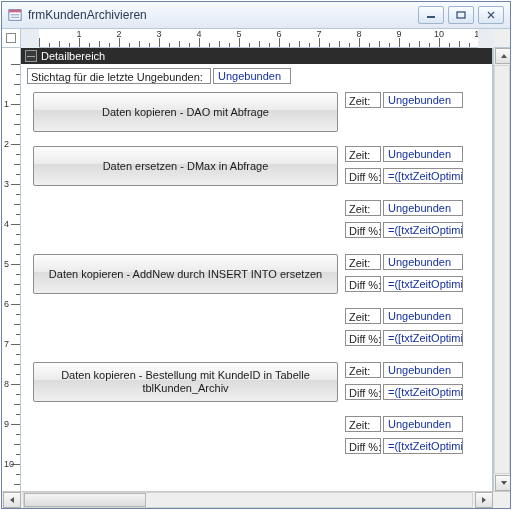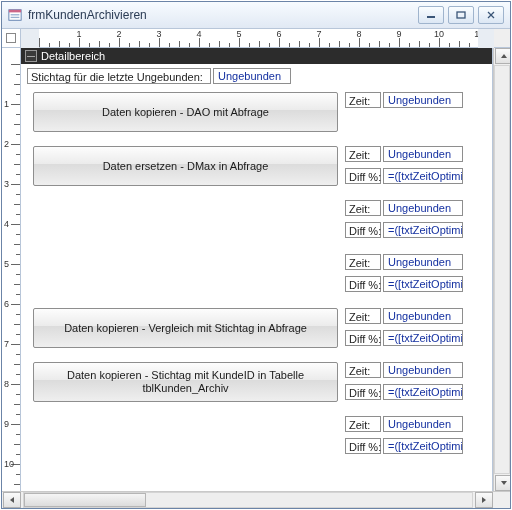--- a/index.html
+++ b/index.html
@@ -210,33 +210,33 @@
             <span>Daten ersetzen - DMax in Abfrage</span>
           </div>
           <div class="ctrl label" style="left: 324px; top: 82px; width: 36px; height: 16px; border: 1px solid rgb(142, 142, 142);">Zeit:</div>
           <div class="ctrl textbox" style="left: 362px; top: 82px; width: 80px; height: 16px;">Ungebunden</div>
           <div class="ctrl label" style="left: 324px; top: 104px; width: 36px; height: 16px; border: 1px solid rgb(142, 142, 142);">Diff %:</div>
           <div class="ctrl textbox" style="left: 362px; top: 104px; width: 80px; height: 16px;">=([txtZeitOptimiert]-[txtZeit])/[txtZeit]</div>
           <div class="ctrl label" style="left: 324px; top: 136px; width: 36px; height: 16px; border: 1px solid rgb(142, 142, 142);">Zeit:</div>
           <div class="ctrl textbox" style="left: 362px; top: 136px; width: 80px; height: 16px;">Ungebunden</div>
           <div class="ctrl label" style="left: 324px; top: 158px; width: 36px; height: 16px; border: 1px solid rgb(142, 142, 142);">Diff %:</div>
           <div class="ctrl textbox" style="left: 362px; top: 158px; width: 80px; height: 16px;">=([txtZeitOptimiert]-[txtZeit])/[txtZeit]</div>
+          <div class="ctrl btn" style="left: 12px; top: 190px; width: 305px; height: 40px;">
+            <span>Daten kopieren - AddNew durch INSERT INTO ersetzen</span>
+          </div>
           <div class="ctrl label" style="left: 324px; top: 190px; width: 36px; height: 16px; border: 1px solid rgb(142, 142, 142);">Zeit:</div>
           <div class="ctrl textbox" style="left: 362px; top: 190px; width: 80px; height: 16px;">Ungebunden</div>
           <div class="ctrl label" style="left: 324px; top: 212px; width: 36px; height: 16px; border: 1px solid rgb(142, 142, 142);">Diff %:</div>
           <div class="ctrl textbox" style="left: 362px; top: 212px; width: 80px; height: 16px;">=([txtZeitOptimiert]-[txtZeit])/[txtZeit]</div>
-          <div class="ctrl btn" style="left: 12px; top: 244px; width: 305px; height: 40px;">
-            <span>Daten kopieren - Vergleich mit Stichtag in Abfrage</span>
-          </div>
           <div class="ctrl label" style="left: 324px; top: 244px; width: 36px; height: 16px; border: 1px solid rgb(142, 142, 142);">Zeit:</div>
           <div class="ctrl textbox" style="left: 362px; top: 244px; width: 80px; height: 16px;">Ungebunden</div>
           <div class="ctrl label" style="left: 324px; top: 266px; width: 36px; height: 16px; border: 1px solid rgb(142, 142, 142);">Diff %:</div>
           <div class="ctrl textbox" style="left: 362px; top: 266px; width: 80px; height: 16px;">=([txtZeitOptimiert]-[txtZeit])/[txtZeit]</div>
           <div class="ctrl btn" style="left: 12px; top: 298px; width: 305px; height: 40px;">
-            <span>Daten kopieren - Stichtag mit KundeID in Tabelle tblKunden_Archiv</span>
+            <span>Daten kopieren - Bestellung mit KundeID in Tabelle tblKunden_Archiv</span>
           </div>
           <div class="ctrl label" style="left: 324px; top: 298px; width: 36px; height: 16px; border: 1px solid rgb(142, 142, 142);">Zeit:</div>
           <div class="ctrl textbox" style="left: 362px; top: 298px; width: 80px; height: 16px;">Ungebunden</div>
           <div class="ctrl label" style="left: 324px; top: 320px; width: 36px; height: 16px; border: 1px solid rgb(142, 142, 142);">Diff %:</div>
           <div class="ctrl textbox" style="left: 362px; top: 320px; width: 80px; height: 16px;">=([txtZeitOptimiert]-[txtZeit])/[txtZeit]</div>
           <div class="ctrl label" style="left: 324px; top: 352px; width: 36px; height: 16px; border: 1px solid rgb(142, 142, 142);">Zeit:</div>
           <div class="ctrl textbox" style="left: 362px; top: 352px; width: 80px; height: 16px;">Ungebunden</div>
           <div class="ctrl label" style="left: 324px; top: 374px; width: 36px; height: 16px; border: 1px solid rgb(142, 142, 142);">Diff %:</div>
           <div class="ctrl textbox" style="left: 362px; top: 374px; width: 80px; height: 16px;">=([txtZeitOptimiert]-[txtZeit])/[txtZeit]</div>
         </div>

